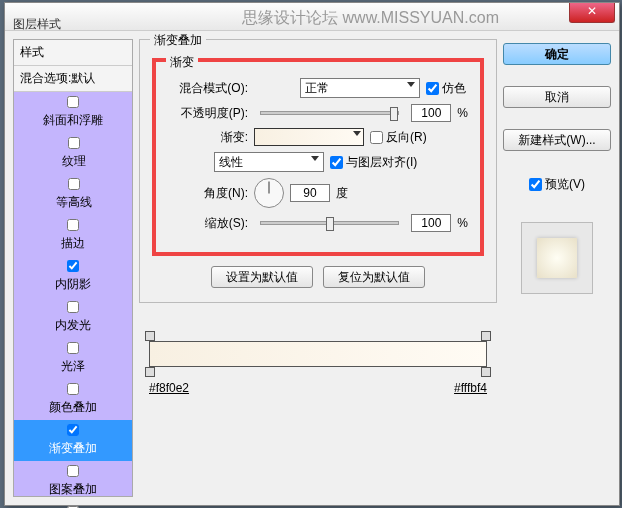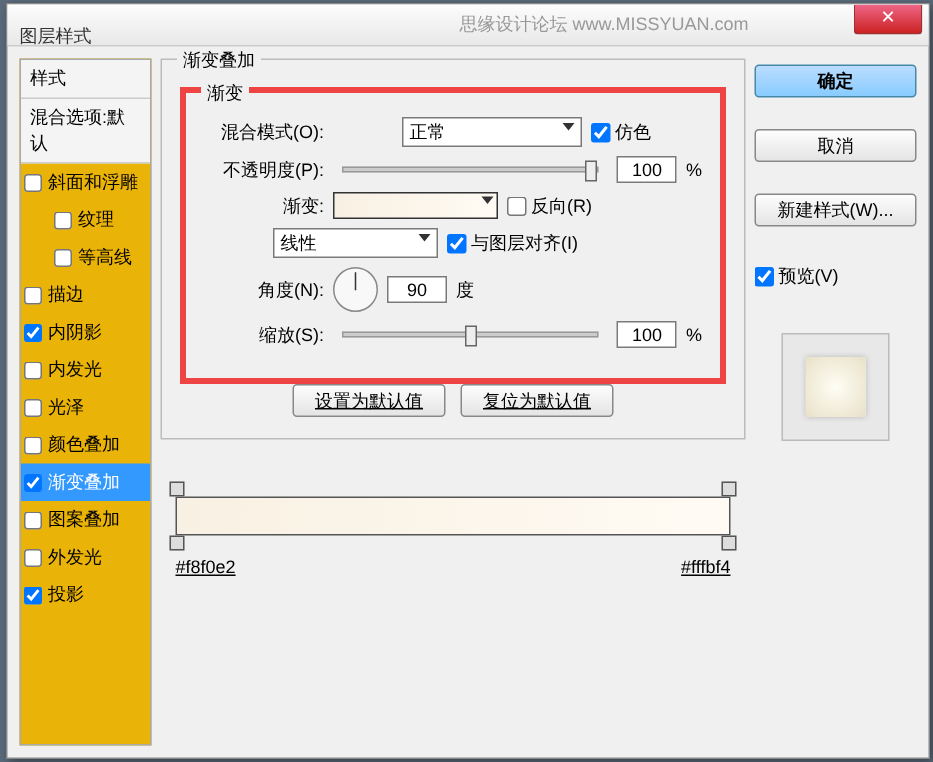--- a/index.html
+++ b/index.html
@@ -1,47 +1,47 @@
 <!DOCTYPE html>
 <html><head>
 <meta charset="utf-8">
 <style>
 * { box-sizing: border-box; margin: 0; padding: 0; font-family: "Microsoft YaHei", "SimSun", sans-serif; font-size: 12px; }
 body { background: #5a6a7a; width: 622px; height: 508px; overflow: hidden; }
 .dialog { position: absolute; left: 4px; top: 2px; width: 616px; height: 504px; background: #f0f0f0; border: 1px solid #888; box-shadow: 2px 2px 6px rgba(0,0,0,0.4); }
 .titlebar { height: 28px; background: linear-gradient(to bottom, #fdfdfd, #e8e8e8); border-bottom: 1px solid #ccc; display: flex; align-items: center; padding: 16px 0 0 8px; position: relative; }
 .titlebar .title { font-size: 12px; color: #333; }
-.titlebar .watermark { position: absolute; right: 120px; top: 5px; color: #999; font-size: 12px; }
+.titlebar .watermark { position: absolute; right: 120px; top: 5px; color: #999; font-size: 16px; }
 .titlebar .close { position: absolute; right: 4px; top: 0; width: 46px; height: 20px; background: linear-gradient(to bottom,#e68,#c22); border: 1px solid #933; border-top: none; border-radius: 0 0 3px 3px; color: #fff; text-align: center; line-height: 17px; cursor: pointer; }
 .body { display: flex; padding: 8px; gap: 6px; height: calc(100% - 28px); }
-.styles-col { width: 88px; border: 1px solid #aaa; background: #eab308; }
+.styles-col { width: 120px; border: 1px solid #aaa; background: #c4b5fd; }
 .styles-head { padding: 4px 6px; border-bottom: 1px solid #ccc; background: #f4f4f4; }
 .styles-sub { padding: 4px 6px; border-bottom: 1px solid #ccc; background: #f4f4f4; }
-.style-item { padding: 4px 2px; display: flex; align-items: center; gap: 4px; cursor: pointer; }
+.style-item { padding: 4px 20px; display: flex; align-items: center; gap: 4px; cursor: pointer; flex-direction: column; }
 .style-item.indent { padding-left: 22px; }
 .style-item.sel { background: #3399ff; color: #fff; }
 .style-item input[type=checkbox] { width: 12px; height: 12px; }
 .center-col { flex: 1; position: relative; }
 .fieldset { border: 1px solid #bbb; padding: 10px 12px 14px; position: relative; }
 .fieldset > .legend { position: absolute; top: -8px; left: 10px; background: #f0f0f0; padding: 0 4px; }
 .inner-fieldset { border: 4px solid #ef4444; padding: 10px 12px 14px; margin-top: 8px; position: relative; }
 .inner-fieldset > .legend { position: absolute; top: -8px; left: 10px; background: #f0f0f0; padding: 0 4px; }
 .row { display: flex; align-items: center; margin: 6px 0; gap: 6px; }
 .row .lbl { width: 80px; text-align: right; }
 .select { border: 1px solid #7a7a7a; background: #fff; height: 20px; display: flex; align-items: center; padding: 0 4px; position: relative; margin-left: 46px; }
 .select .arrow { position: absolute; right: 4px; top: 3px; border-left: 4px solid transparent; border-right: 4px solid transparent; border-top: 5px solid #333; }
 .slider { flex: 1; height: 4px; background: #ccc; border: 1px solid #999; position: relative; margin: 0 6px; }
 .slider .thumb { position: absolute; top: -5px; width: 8px; height: 14px; background: #eee; border: 1px solid #666; }
 .ninput { width: 40px; height: 18px; border: 1px solid #7a7a7a; text-align: center; background: #fff; }
 .chk { display: flex; align-items: center; gap: 3px; }
 .grad-preview { width: 110px; height: 18px; border: 1px solid #333; background: linear-gradient(to right,#f8f0e2,#fffbf4); position: relative; }
 .grad-preview .arrow { position: absolute; right: 2px; top: 2px; border-left: 4px solid transparent; border-right: 4px solid transparent; border-top: 5px solid #333; }
 .angle-dial { width: 30px; height: 30px; border: 1px solid #888; border-radius: 50%; position: relative; background: #f8f8f8; }
 .angle-dial .hand { position: absolute; left: 50%; top: 50%; width: 12px; height: 1px; background: #333; transform-origin: left center; transform: rotate(-90deg); }
-.btn-row { display: flex; justify-content: center; gap: 10px; margin-top: 0; text-decoration: underline; }
+.btn-row { display: flex; justify-content: center; gap: 10px; margin-top: 10px; }
 .btn { height: 22px; padding: 0 14px; border: 1px solid #888; background: linear-gradient(to bottom,#fdfdfd,#e4e4e4); border-radius: 3px; cursor: pointer; display: flex; align-items: center; justify-content: center; }
 .gradient-editor { margin-top: 30px; text-decoration: underline; }
 .grad-bar-wrap { position: relative; padding: 8px 10px; }
 .grad-stop-top { position: absolute; top: -2px; width: 10px; height: 10px; background: #ddd; border: 1px solid #555; }
 .grad-bar { height: 26px; border: 1px solid #555; background: linear-gradient(to right,#f8f0e2,#fffbf4); }
 .grad-stop-bot { position: absolute; bottom: -2px; width: 10px; height: 10px; background: #ddd; border: 1px solid #555; }
 .grad-labels { display: flex; justify-content: space-between; padding: 6px 10px 0; font-size: 13px; }
 .right-col { width: 108px; display: flex; flex-direction: column; gap: 21px; padding-top: 4px; }
 .rbtn { height: 22px; border: 1px solid #6a8; background: linear-gradient(to bottom,#dff,#ace); border-radius: 3px; cursor: pointer; display: flex; align-items: center; justify-content: center; }
 .rbtn.def { border-color: #48a; background: linear-gradient(to bottom,#bdf,#8cf); font-weight: bold; }
@@ -203,21 +203,21 @@
           <span>#f8f0e2</span>
           <span>#fffbf4</span>
         </div>
       </div>
     </div>
 
     <div class="right-col">
       <div class="rbtn def">确定</div>
       <div class="rbtn plain">取消</div>
       <div class="rbtn plain">新建样式(W)...</div>
-      <label class="chk" style="margin-top:4px;">
+      <label class="chk" style="margin-top:4px;justify-content:center">
         <input type="checkbox" checked="" style="">
           <span>预览(V)</span>
       </label>
       <div class="preview-box">
         <div class="preview-inner"></div>
       </div>
     </div>
 
   </div>
 </div>

